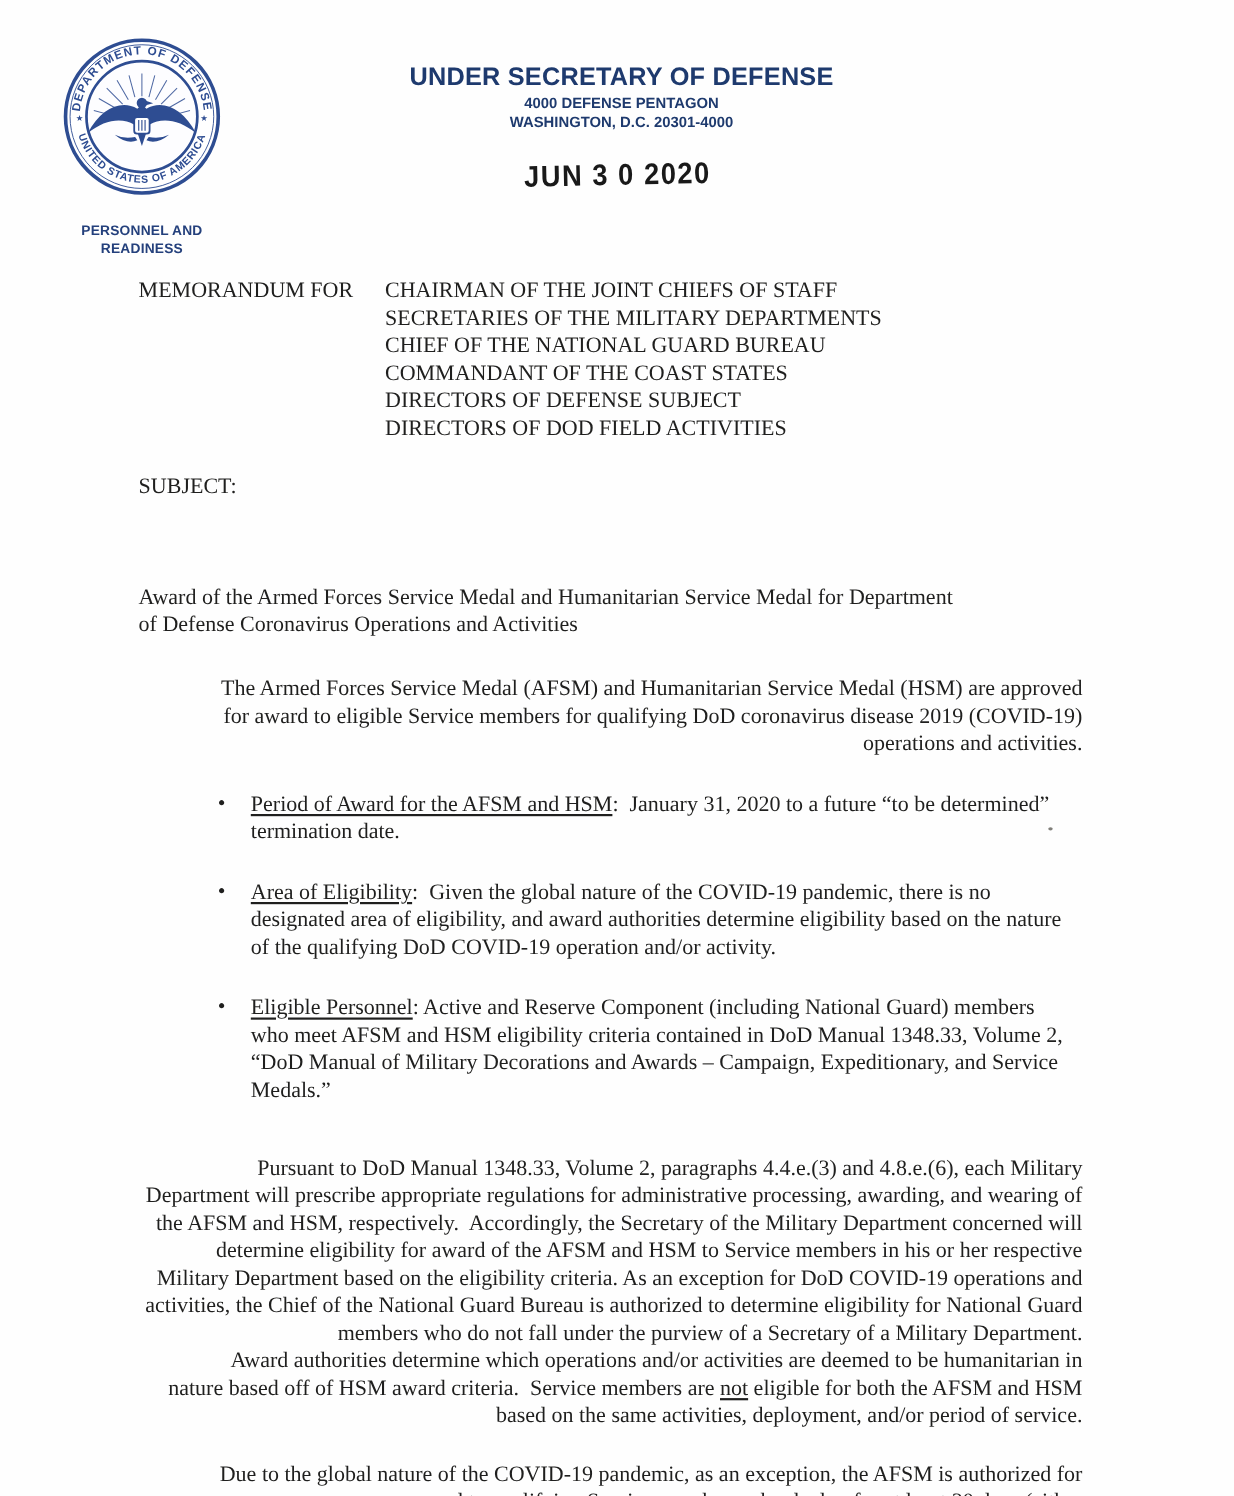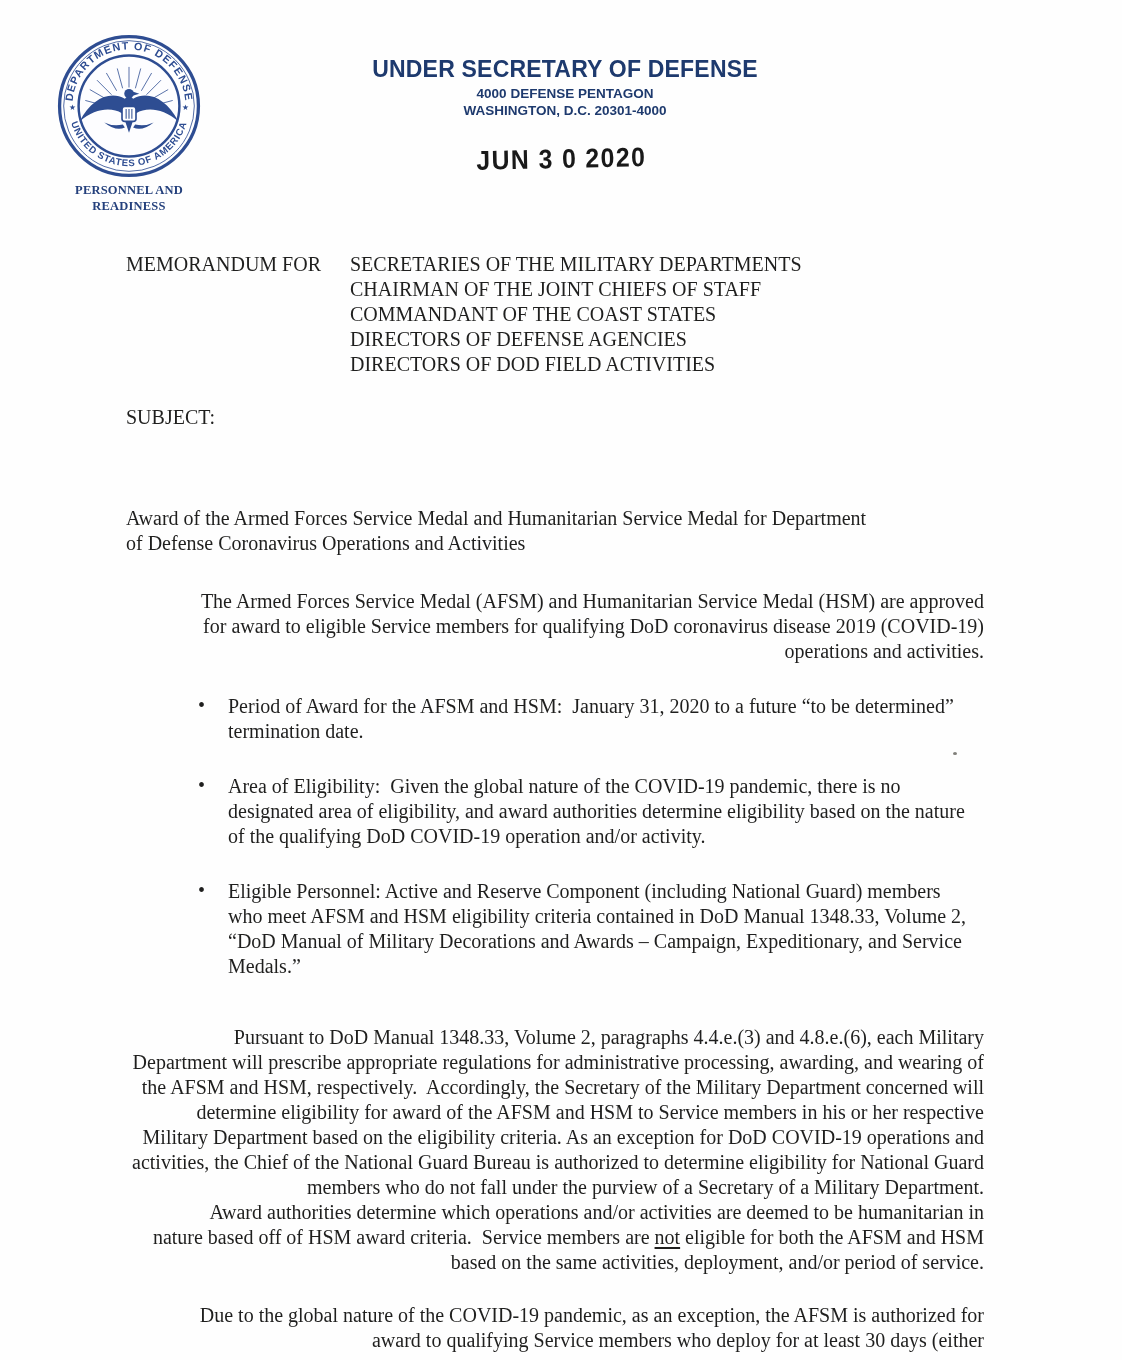--- a/index.html
+++ b/index.html
@@ -4,21 +4,21 @@
 <style>
   html,body { margin:0; padding:0; background:#ffffff; }
   .page {
     position:relative; width:1122px; height:1360px; background:#fefefe;
     font-family:"Liberation Serif","DejaVu Serif",serif; color:#1f1f1e; overflow:hidden;
   }
   
   .seal-block { position:absolute; left:54px; top:34px; width:150px; text-align:center; }
   .seal-block svg { display:block; margin:0 auto; }
   .seal-caption {
-    margin-top:4px; color:#24407c; font-family:Liberation Serif, serif;
+    margin-top:24px; color:#24407c; font-family:Liberation Sans, sans-serif;
     font-weight:bold; font-size:12.5px; line-height:1.3; letter-spacing:0.2px;
   }
   .hq {
     position:absolute; left:0; right:0; top:56px; text-align:center;
     color:#1e3a6e; font-family:"Liberation Sans",sans-serif; transform:translateX(4px);
   }
   .hq-title { font-size:23px; font-weight:bold; letter-spacing:0.2px; }
   .hq-addr  { font-size:13.5px; font-weight:bold; line-height:16.5px; margin-top:3px; }
   .hq-addr + .hq-addr { margin-top:0; }
   .date-stamp-row { position:absolute; left:0; right:0; top:144px; text-align:center; }
@@ -40,21 +40,21 @@
   .subject-text { width:745px; white-space:pre-wrap; }
   .para { margin:0; white-space:pre-wrap; text-indent:70px;text-align:right; }
   .p1 { margin-top:33px; }
   .p2 { margin-top:46px; }
   .p3 { }
   .p4 { margin-top:28px; }
   .bullet-list { list-style:none; margin:30px 0 0 0; padding:0; }
   .bullet-item { position:relative; padding-left:102px; width:751px; }
   .bullet-item + .bullet-item { margin-top:30px; }
   .bullet-marker { position:absolute; left:72px; top:-1px; font-size:20px; }
-  .bullet-heading { text-underline-offset:2.5px; text-decoration-thickness:1.5px; }
+  .bullet-heading { text-decoration:underline; text-underline-offset:2.5px; text-decoration-thickness:1.5px; }
   .bullet-text { white-space:pre-wrap; }
   .u { text-decoration:underline; text-underline-offset:2.5px; text-decoration-thickness:1.5px; }
   .artifact-dot {
     position:absolute; left:953px; top:752px; width:4px; height:3px;
     background:#55544e; border-radius:50%; opacity:0.75;
   }
 </style>
 </head>
 <body>
 
@@ -111,24 +111,25 @@
   </div>
   <div class="date-stamp-row">
     <span class="date-stamp">JUN 3 0 2020</span>
   </div>
 
   <div class="doc-body">
 
     <div class="memo-block">
       <span class="memo-label">MEMORANDUM FOR</span>
       <div class="addressee-list">
+        <div>CHAIRMAN OF THE JOINT CHIEFS OF STAFF</div>
         <div>SECRETARIES OF THE MILITARY DEPARTMENTS</div>
-        <div>CHAIRMAN OF THE JOINT CHIEFS OF STAFF</div>
+        <div>CHIEF OF THE NATIONAL GUARD BUREAU</div>
         <div>COMMANDANT OF THE COAST STATES</div>
-        <div>DIRECTORS OF DEFENSE AGENCIES</div>
+        <div>DIRECTORS OF DEFENSE SUBJECT</div>
         <div>DIRECTORS OF DOD FIELD ACTIVITIES</div>
       </div>
     </div>
 
     <div class="subject-block">
       <span class="subject-label">SUBJECT:</span>
       <div class="subject-text">Award of the Armed Forces Service Medal and Humanitarian Service Medal for Department of Defense Coronavirus Operations and Activities</div>
     </div>
 
     <p class="para p1">The Armed Forces Service Medal (AFSM) and Humanitarian Service Medal (HSM) are approved for award to eligible Service members for qualifying DoD coronavirus disease 2019 (COVID-19) operations and activities.</p>

